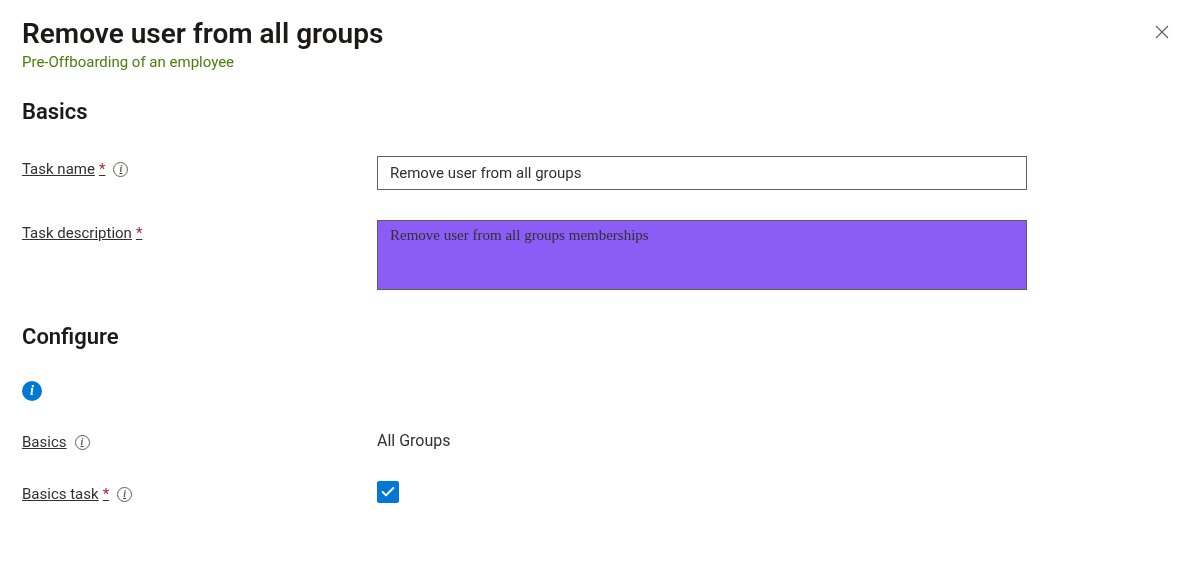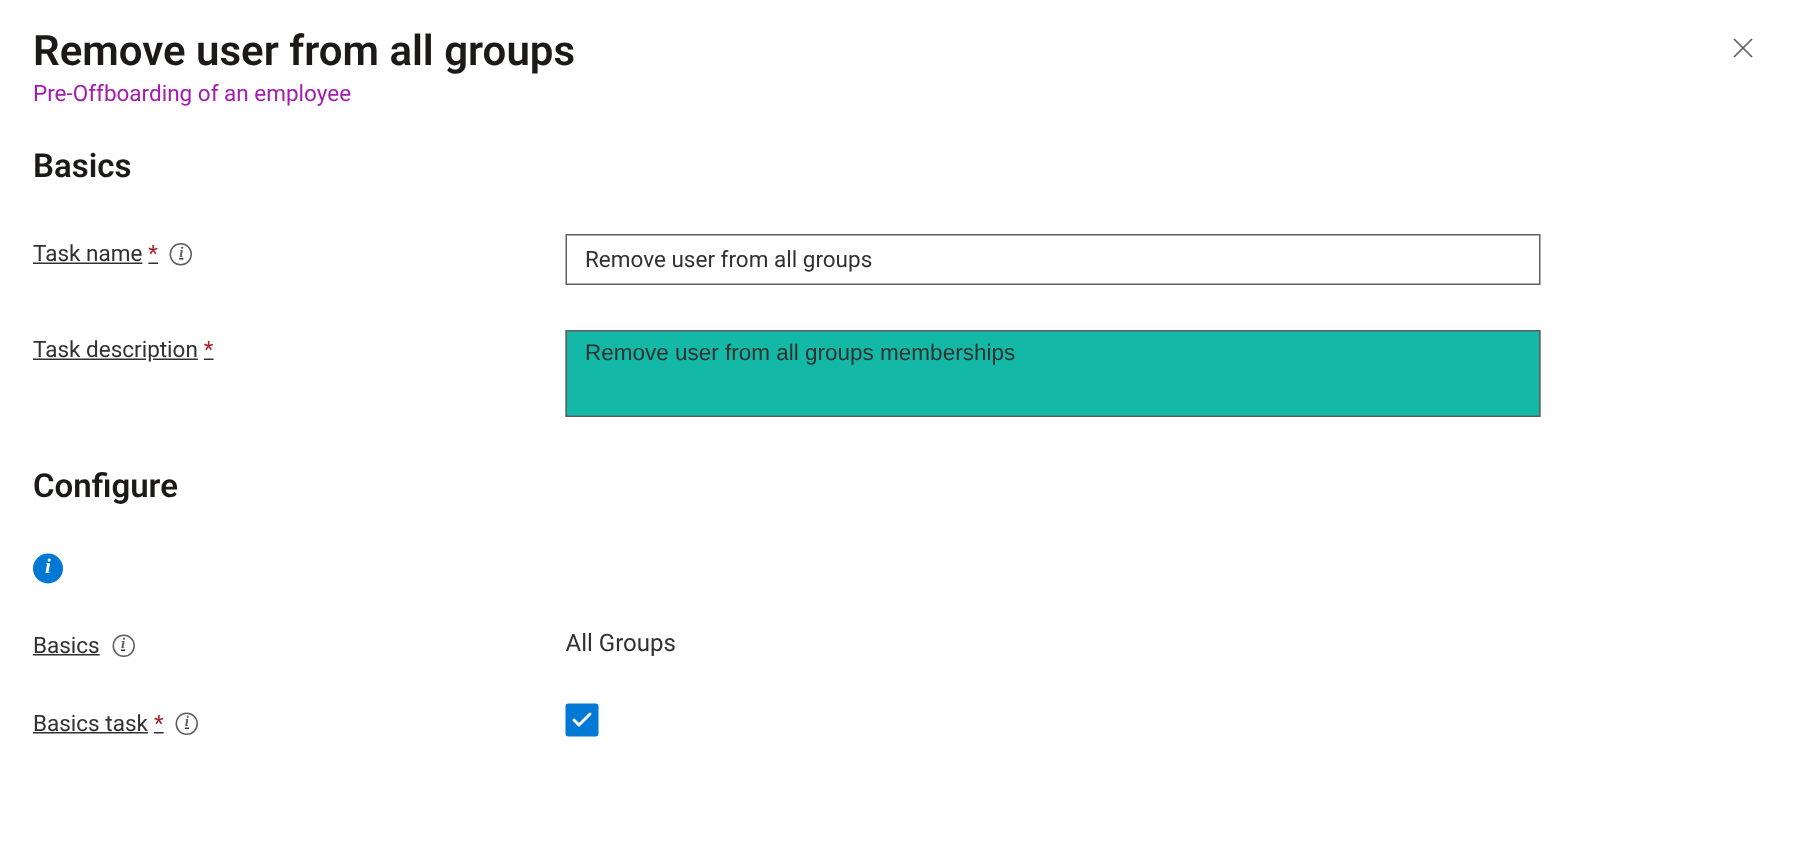--- a/index.html
+++ b/index.html
@@ -21,21 +21,21 @@
       align-items: flex-start;
     }
     .header-title {
       font-size: 28px;
       font-weight: 600;
       color: #1b1a19;
       line-height: 1.25;
     }
     .header-subtitle {
       font-size: 15px;
-      color: #a21caf;
+      color: #4d7c0f;
       margin-top: 2px;
       margin-bottom: 28px;
     }
     .close-btn {
       width: 32px;
       height: 32px;
       display: flex;
       align-items: center;
       justify-content: center;
       cursor: pointer;
@@ -91,28 +91,28 @@
       height: 34px;
       border: 1px solid #605e5c;
       padding: 0 12px;
       font-size: 15px;
       font-family: inherit;
       color: #323130;
       background: #fff;
     }
     .text-area {
       width: 100%;
-      height: 58px;
+      height: 70px;
       border: 1px solid #605e5c;
       padding: 6px 12px;
       font-size: 15px;
-      font-family: Liberation Sans, sans-serif;
+      font-family: Liberation Serif, serif;
       color: #323130;
       resize: none;
-      background: #14b8a6;
+      background: #8b5cf6;
     }
     .info-bar {
       display: flex;
       align-items: center;
       margin-bottom: 28px;
       margin-top: 4px;
     }
     .info-bar-icon {
       width: 20px;
       height: 20px;

